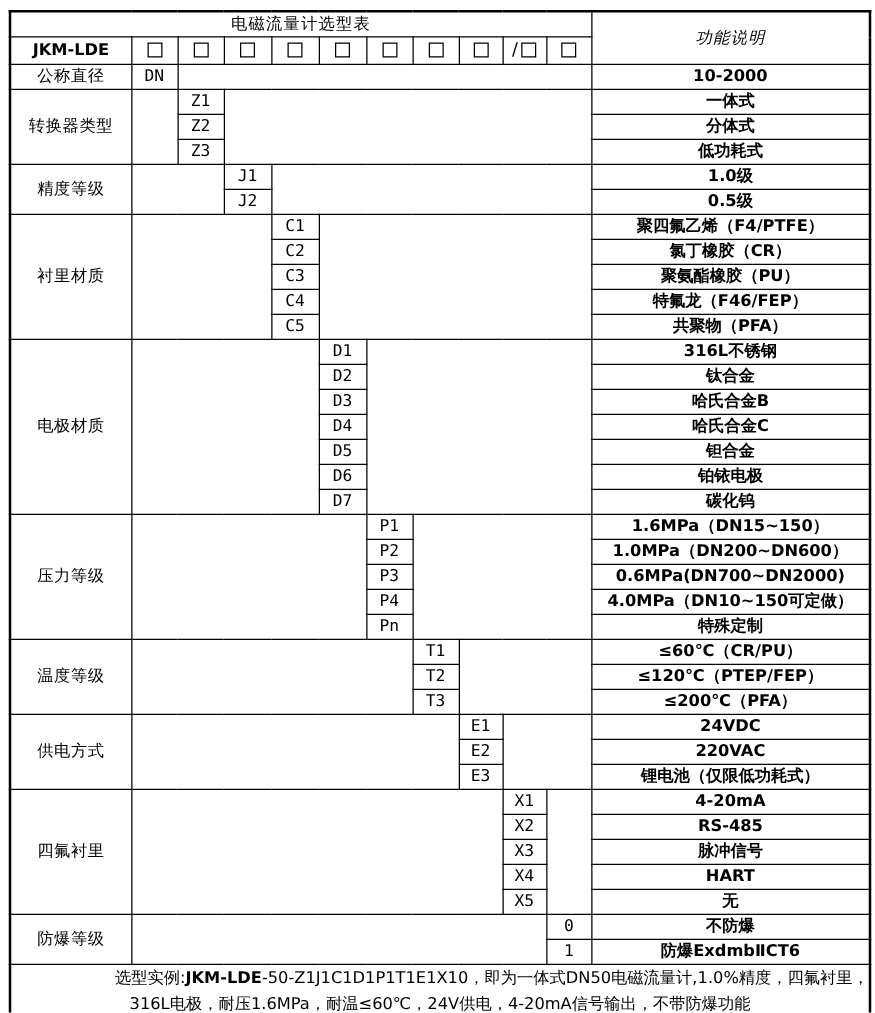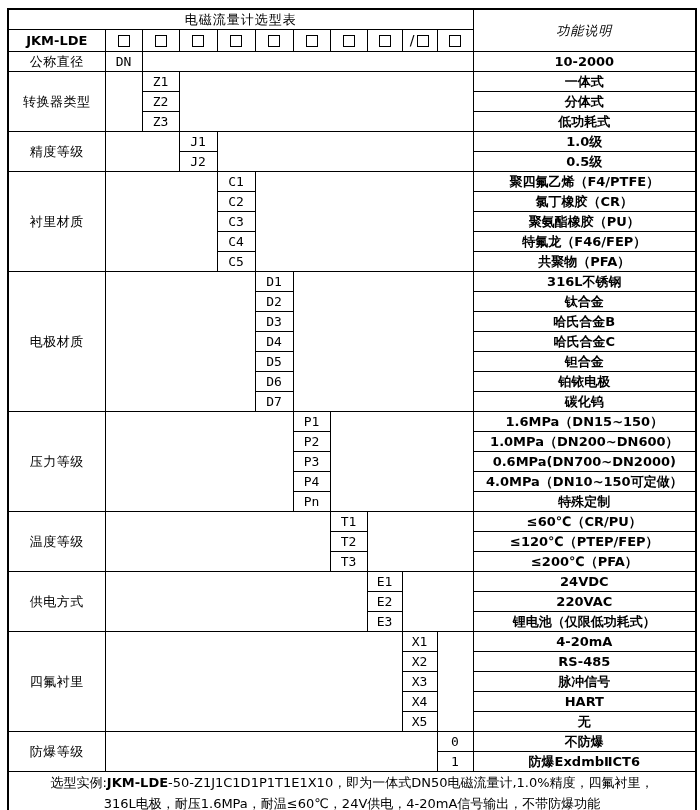--- a/index.html
+++ b/index.html
@@ -46,21 +46,21 @@
   span.slash { display: inline; margin-right: 3px; font-size: 14px; }
   td.label { font-size: 14px; letter-spacing: 0.5px; }
   td.code { font-family: "DejaVu Sans Mono", monospace; font-size: 13px; }
   td.desc { font-size: 13px; font-weight: bold; }
   td.example {
     height: 45px;
     text-align: left;
     padding: 1px 4px;
     font-size: 14px;
   }
-  .ex-line1 { text-align: center; line-height: 21px; white-space: nowrap; }
+  .ex-line1 { text-align: right; line-height: 21px; white-space: nowrap; }
   .ex-line1 b { font-family: "DejaVu Sans", sans-serif; }
   .ex-line2 { text-align: center; line-height: 21px; white-space: nowrap; }
 </style>
 </head>
 <body>
 
 <div class="sheet">
   <table class="spec">
     <colgroup>
       <col style="width:97px">

